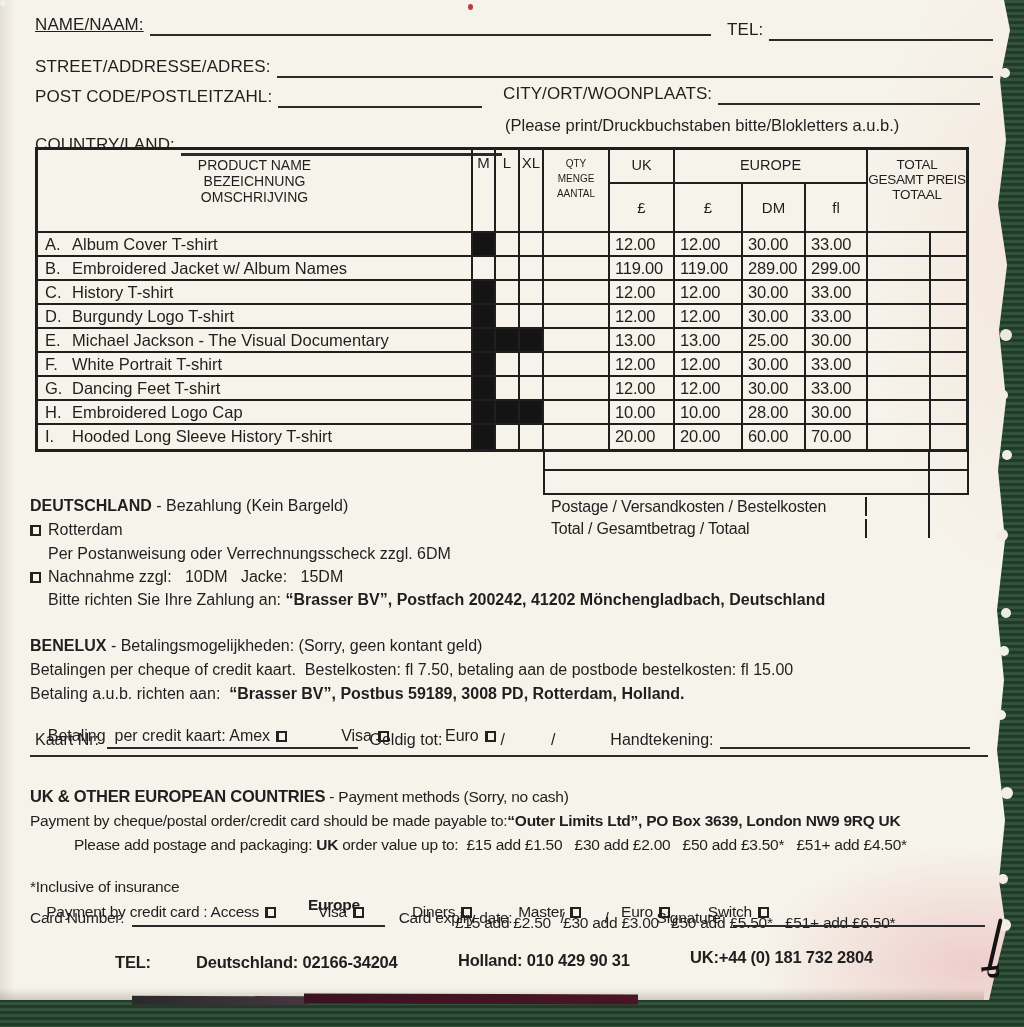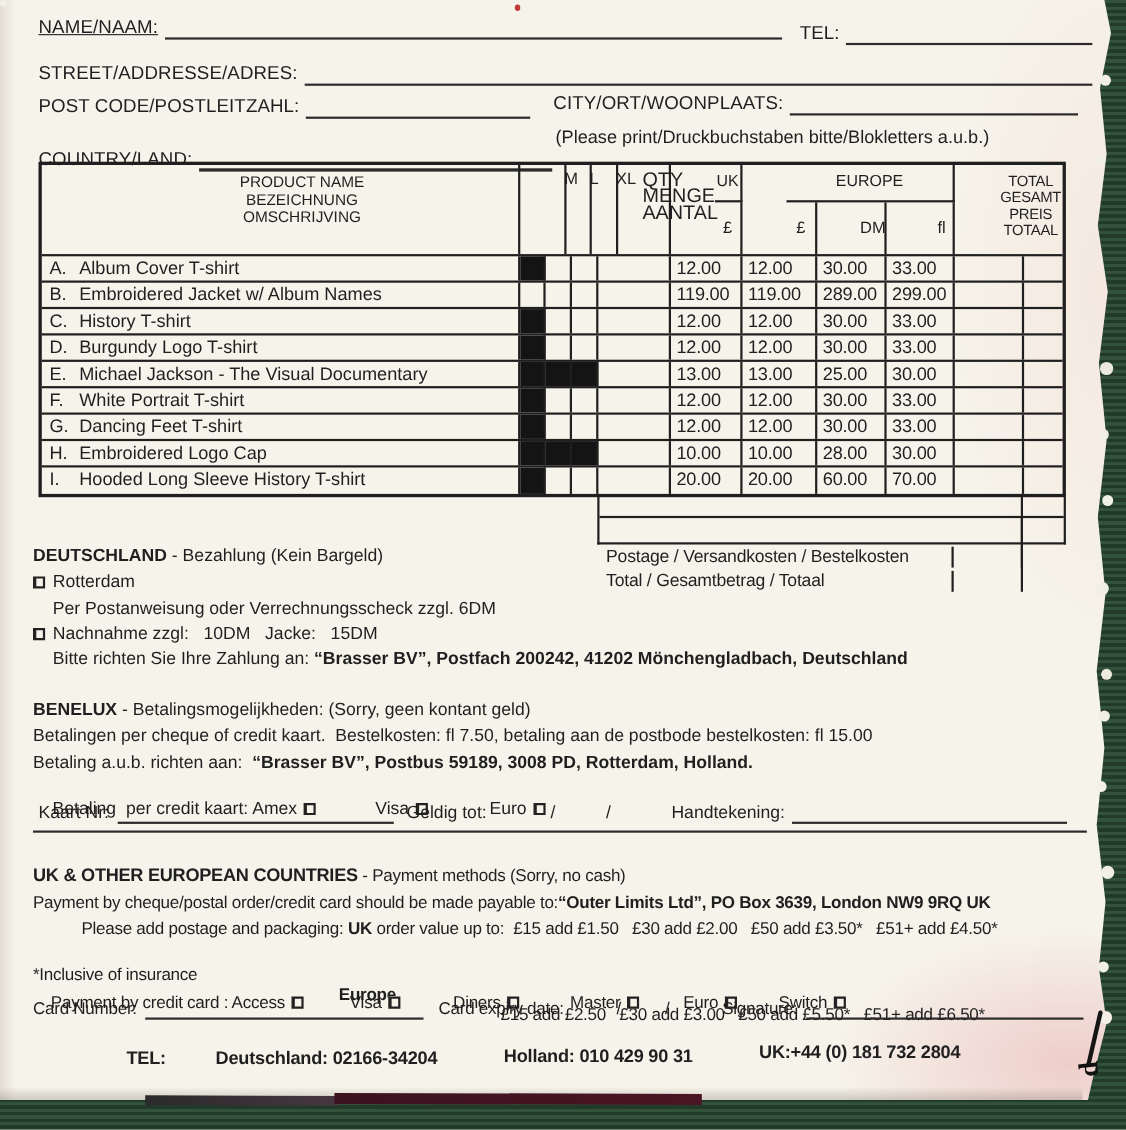--- a/index.html
+++ b/index.html
@@ -26,26 +26,26 @@
   .paper::after{content:"";position:absolute;left:0;right:40px;bottom:0;height:12px;
     background:linear-gradient(rgba(0,0,0,0),rgba(115,108,92,.3));}
   
   .field{position:absolute;display:flex;align-items:flex-end;font-size:17px;letter-spacing:.1px;}
   .field .lbl{white-space:nowrap;padding-right:6px;padding-bottom:1px;}
   .fline{flex:1;border-bottom:2.4px solid var(--line);height:10px;}
   .note{position:absolute;font-size:16.5px;}
   
   .otable{position:absolute;left:35px;top:147px;width:934px;border:3px solid var(--ink);background:transparent;}
   .thead{display:grid;grid-template-columns:435px 23px 24px 24px 66px 65px 68px 63px 62px 98px;grid-template-rows:34px 47px;border-bottom:2px solid var(--ink);}
-  .thead>div{border-right:2px solid var(--ink);font-size:13.5px;line-height:15px;text-align:center;margin-left:40px;}
+  .thead>div{border-right:2px solid var(--ink);font-size:13.5px;line-height:15px;text-align:center;}
   .thead .hprod{grid-area:1/1/3/2;padding-top:7px;font-size:14px;line-height:16px;}
   .thead .hm{grid-area:1/2/3/3;font-size:15px;padding-top:5px;}
   .thead .hl{grid-area:1/3/3/4;font-size:15px;padding-top:5px;}
   .thead .hxl{grid-area:1/4/3/5;font-size:15px;padding-top:5px;}
-  .thead .hqty{grid-area:1/5/3/6;padding-top:6px;font-size:18px;}
+  .thead .hqty{grid-area:1/5/3/6;padding-top:6px;font-size:10px;}
   .thead .huk{grid-area:1/6/2/7;border-bottom:2px solid var(--ink);padding-top:8px;font-size:14.5px;}
   .thead .heu{grid-area:1/7/2/10;border-bottom:2px solid var(--ink);padding-top:8px;font-size:14.5px;}
   .thead .hc1{grid-area:2/6/3/7;}
   .thead .hc2{grid-area:2/7/3/8;}
   .thead .hc3{grid-area:2/8/3/9;}
   .thead .hc4{grid-area:2/9/3/10;}
   .thead .hcur{font-size:15px;display:flex;align-items:center;justify-content:center;}
   .thead .htot{grid-area:1/10/3/11;border-right:none;padding-top:7px;font-size:13.5px;letter-spacing:-.3px;}
   .trow{display:grid;grid-template-columns:435px 23px 24px 24px 66px 65px 68px 63px 62px 63px 35px;height:24px;border-bottom:2px solid var(--ink);}
   .trow:last-child{border-bottom:none;}

